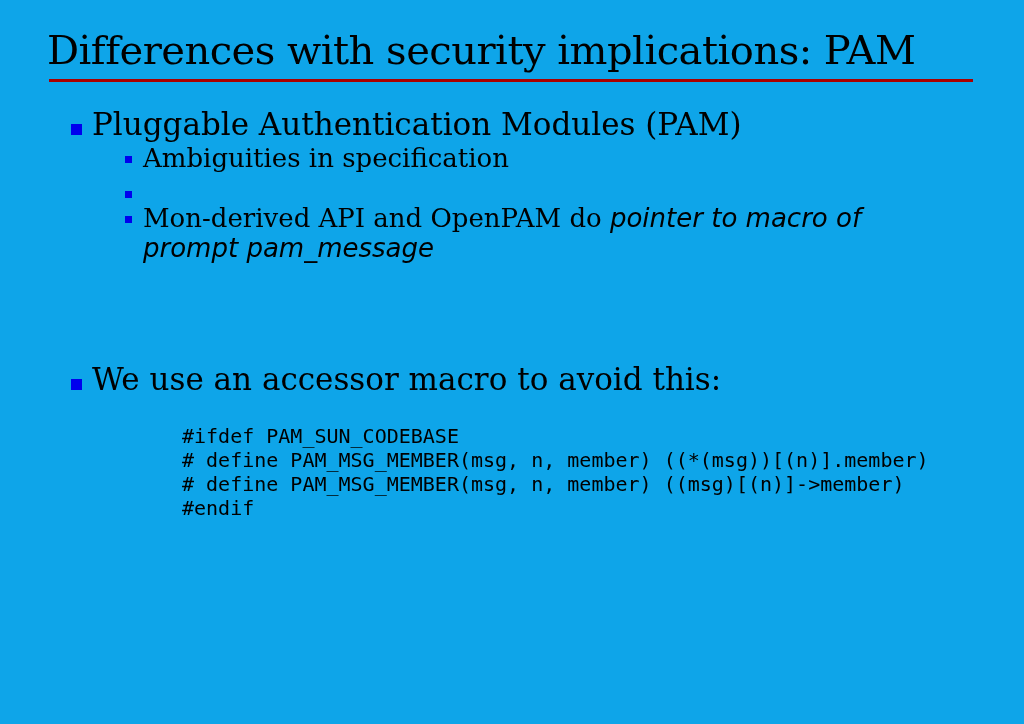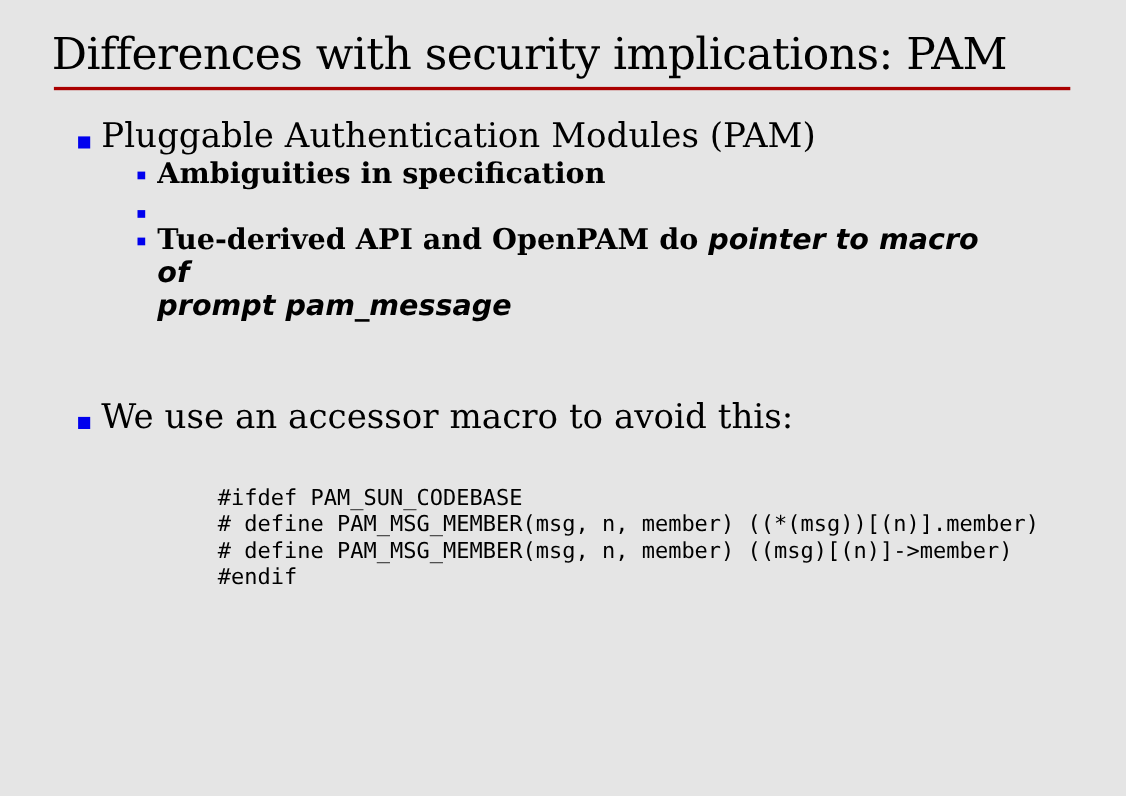--- a/index.html
+++ b/index.html
@@ -3,21 +3,21 @@
 <meta charset="utf-8">
 <style>
   html, body {
     margin: 0;
     padding: 0;
   }
   .slide {
     position: relative;
     width: 1024px;
     height: 724px;
-    background: #e5e5e5;
+    background: #0ea5e9;
     color: #000;
     font-family: "DejaVu Serif", serif;
     overflow: hidden;
   }
   .title {
     position: absolute;
     left: 47px;
     top: 27px;
     margin: 0;
     font-size: 40px;
@@ -66,35 +66,34 @@
   .subs {
     position: absolute;
     left: 125px;
     top: 143px;
     width: 780px;
   }
   .sub {
     display: flex;
     align-items: flex-start;
     margin-bottom: 5px;
-    font-weight: bold;
   }
   .subtext {
     font-size: 26px;
     line-height: 30px;
   }
   .it {
     font-family: "DejaVu Sans", sans-serif;
     font-style: italic;
   }
   .code {
     position: absolute;
     left: 182px;
     top: 424px;
-    margin: 16px;
+    margin: 0;
     font-family: "DejaVu Sans Mono", monospace;
     font-size: 20px;
     line-height: 24px;
     white-space: pre;
   }
 </style>
 </head>
 <body>
 
 <div class="slide">
@@ -116,21 +115,21 @@
       </div>
     </div>
 
     <div class="sub">
       <span class="sq sm"></span>
     </div>
 
     <div class="sub">
       <span class="sq sm"></span>
       <div class="subtext">
-        <div><span>Tue-derived API and OpenPAM do </span><span class="it">pointer to macro of</span></div>
+        <div><span>Mon-derived API and OpenPAM do </span><span class="it">pointer to macro of</span></div>
         <div class="it">prompt pam_message</div>
       </div>
     </div>
 
 
   </div>
 
   <div class="bullet-row b2">
     <span class="sq lg"></span>
     <span class="text">We use an accessor macro to avoid this:</span>

